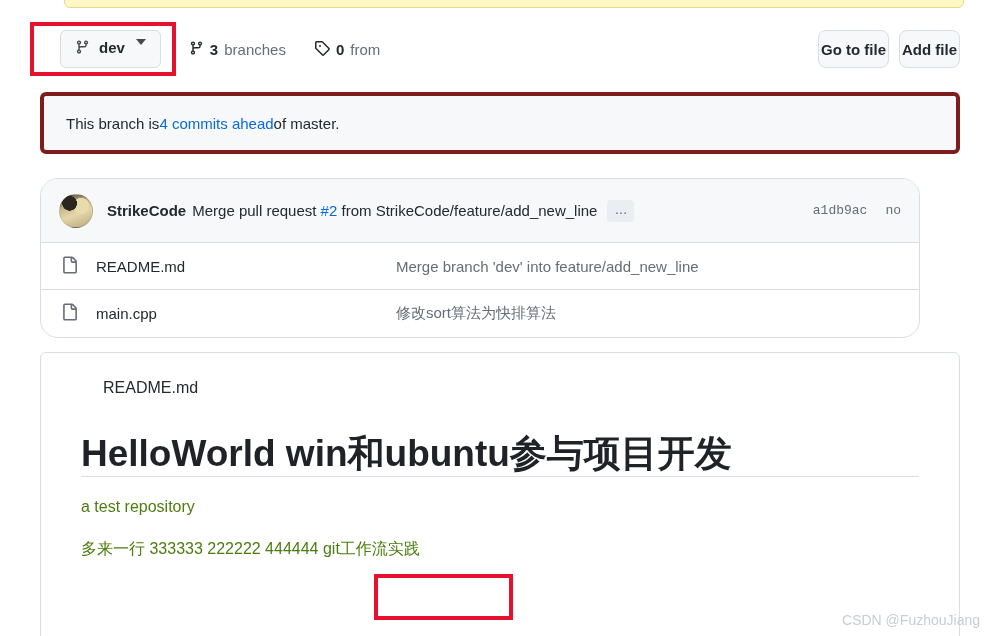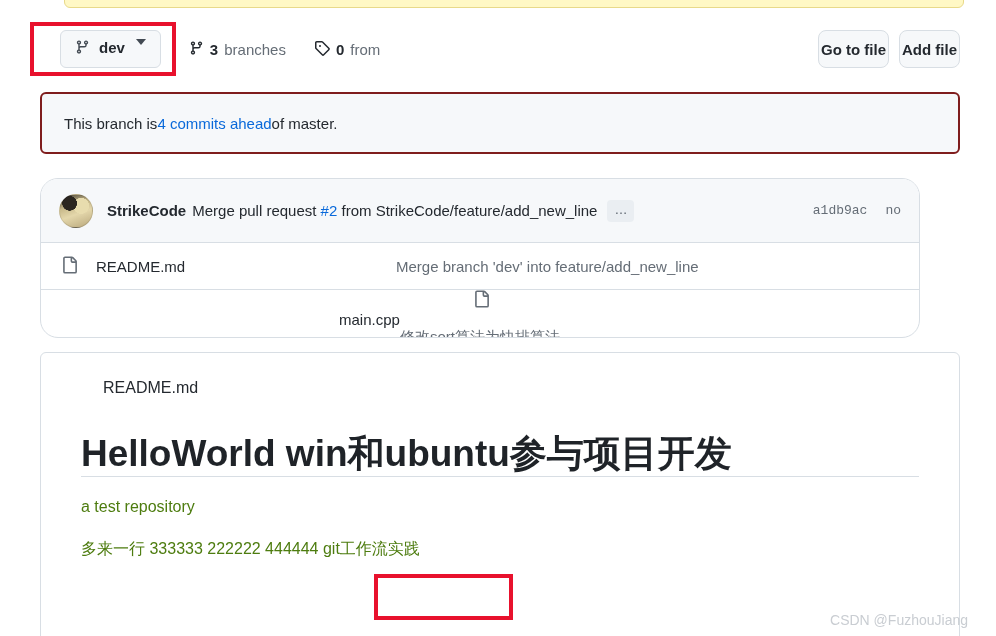--- a/index.html
+++ b/index.html
@@ -98,21 +98,21 @@
   .add-file-btn { margin-left: 10px; }
 
   
   .ahead-box {
     position: absolute;
     left: 40px;
     top: 92px;
     width: 920px;
     height: 62px;
     background: #f6f8fa;
-    border: 2px solid #7f1d1d;
+    border: 4px solid #7f1d1d;
     border-radius: 6px;
     box-sizing: border-box;
     display: flex;
     align-items: center;
     padding-left: 22px;
     font-size: 15px;
     color: #24292f;
   }
   .link { color: #0969da; cursor: pointer; }
 
@@ -188,21 +188,21 @@
   .commit-sha { cursor: pointer; }
 
   .file-row {
     display: flex;
     align-items: center;
     height: 47px;
     border-bottom: 1px solid #d8dee4;
     padding: 0 18px;
     box-sizing: border-box;
   }
-  .file-row:last-child { border-bottom: none; flex-direction: column; }
+  .file-row:last-child { border-bottom: none; }
   .file-icon { flex: 0 0 auto; margin-left: 2px; }
   .file-name {
     font-size: 15px;
     color: #24292f;
     margin-left: 18px;
     width: 300px;
     cursor: pointer;
   }
   .file-commit {
     font-size: 15px;
@@ -251,21 +251,21 @@
     border: 4px solid #e8112d;
     box-sizing: border-box;
     pointer-events: none;
   }
   #redbox-branch { left: 30px; top: 22px; width: 146px; height: 54px; }
   #redbox-readme { left: 374px; top: 574px; width: 139px; height: 46px; }
 
   
   .watermark {
     position: absolute;
-    right: 28px;
+    right: 16px;
     bottom: 8px;
     font-size: 14px;
     color: #c9cdd2;
     white-space: nowrap;
   }
 </style>
 </head>
 <body>
 
 <div class="notice-strip"></div>

